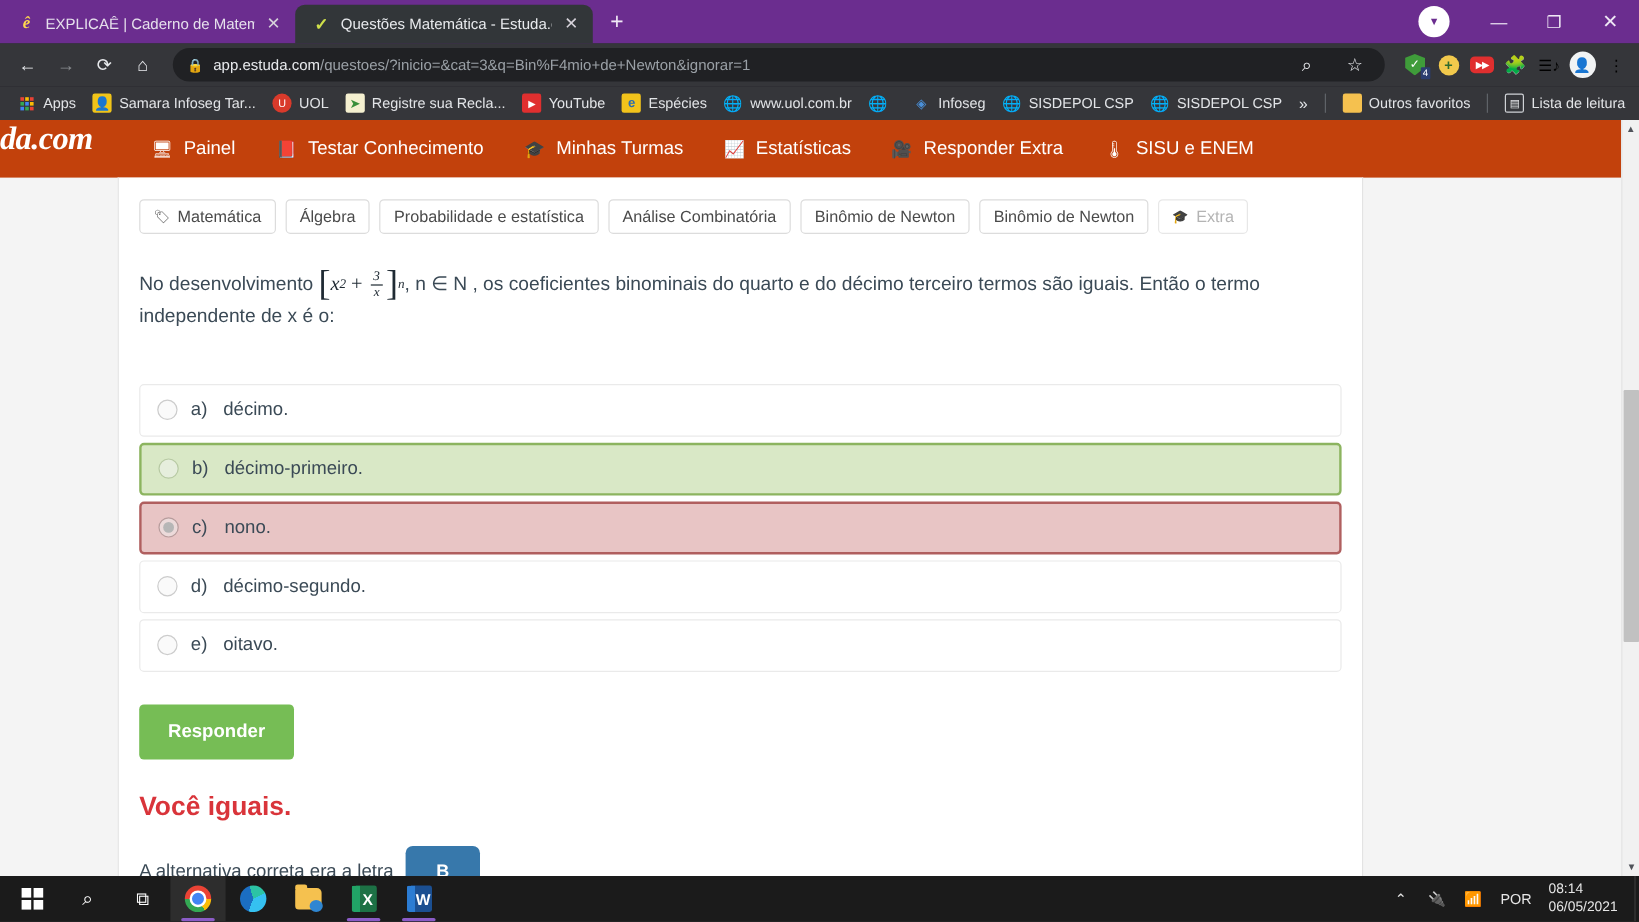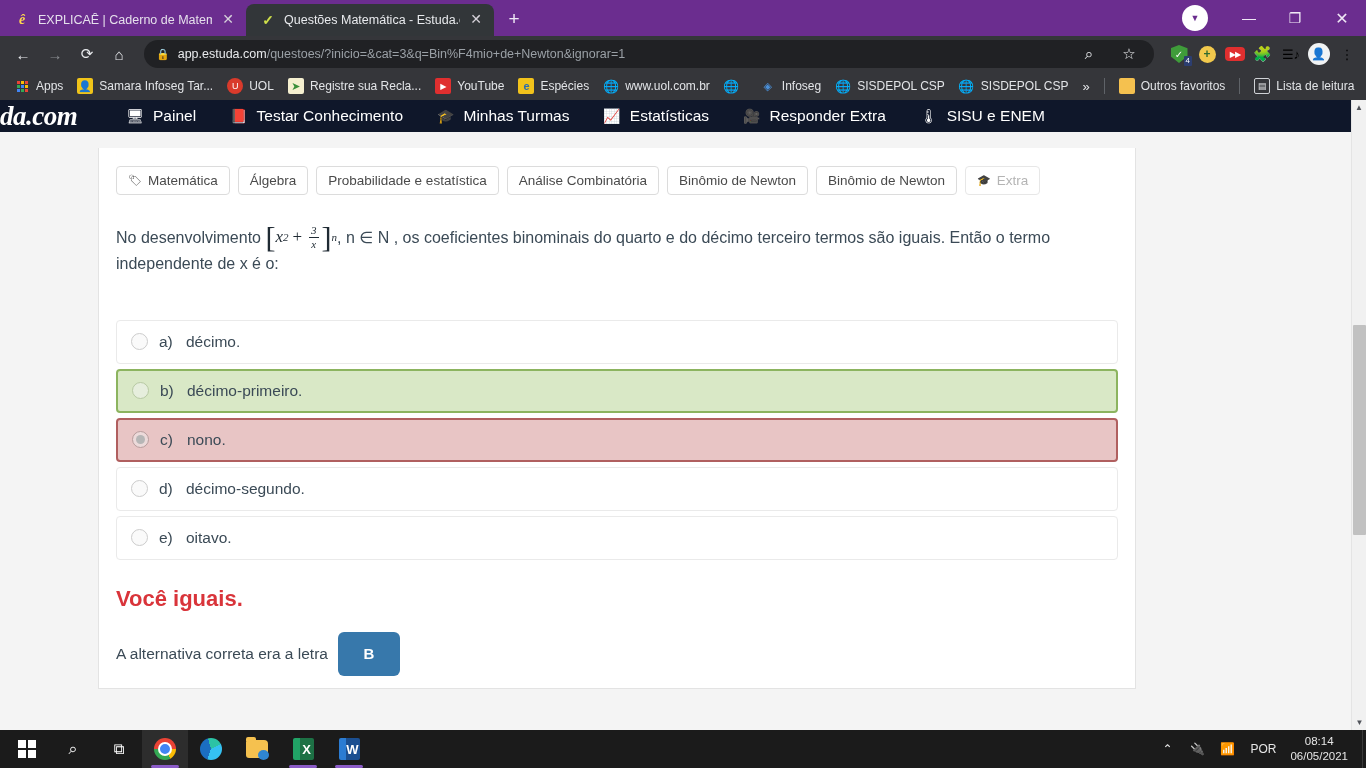--- a/index.html
+++ b/index.html
@@ -97,21 +97,21 @@
               gap: 1px; }
   .grid-ico i { display: block; width: 3px; height: 3px; }
   .globe { color: #d8dade; font-size: 13px; }
   .bm-sep { width: 1px; height: 16px; background: #5f6368; margin: 0 6px; flex: 0 0 1px; }
   .chev { padding: 3px 6px; color: #e2e4e7; font-size: 13px; flex: 0 0 auto; }
 
   
   .viewport { height: 630px; background: #f4f4f4; position: relative; overflow: hidden; }
 
   .sitenav {
-    height: 32px; background: #0f172a; display: flex; align-items: center;
+    height: 48px; background: #c2410c; display: flex; align-items: flex-start;
     padding-left: 0; color: #fff; width: 1351px;
   }
   .logo { font-family: "Liberation Serif", serif; font-style: italic; font-weight: bold;
           font-size: 27px; color: #fff; padding-left: 0; margin-right: 32px; letter-spacing: -0.5px; }
   .navitem { display: flex; align-items: center; gap: 9px; font-size: 15.5px; color: #fff;
              padding: 0 17px; height: 48px; white-space: nowrap; }
   .navico { font-size: 14px; display: inline-flex; align-items: center; }
 
   .card {
     position: absolute; left: 98px; top: 48px; width: 1038px; background: #fff;
@@ -202,21 +202,21 @@
   .excel-ic { width: 21px; height: 22px; background: #1d7145; border-radius: 2px; color: #fff;
      font-weight: bold; font-size: 13px; display: flex; align-items: center; justify-content: center;
      border-left: 7px solid #21a366; }
   .word-ic { width: 21px; height: 22px; background: #1b4f91; border-radius: 2px; color: #fff;
      font-weight: bold; font-size: 13px; display: flex; align-items: center; justify-content: center;
      border-left: 7px solid #2b7cd3; }
   .tray { margin-left: auto; display: flex; align-items: center; gap: 0; color: #e6e6e6; }
   .tray-ic { width: 30px; height: 38px; display: flex; align-items: center; justify-content: center;
              font-size: 12px; }
   .tray-lang { padding: 0 8px; font-size: 12px; }
-  .clock { text-align: center; font-size: 11.5px; line-height: 15px; padding: 0 14px 0 6px; }
+  .clock { text-align: left; font-size: 11.5px; line-height: 15px; padding: 0 14px 0 6px; }
   .notif-bar { width: 4px; height: 38px; background: #1b1b1b; border-left: 1px solid #3a3a3a; }
 </style>
 </head>
 <body>
 
 <div class="browser">
 
   <div class="tabstrip">
     <div class="tab inactive">
       <span class="tab-fav fav-explicae">ê</span>
@@ -442,20 +442,21 @@
             <span class="opt-letter">d)</span>
             <span class="opt-text">décimo-segundo.</span>
           </div>
           <div class="opt">
             <span class="radio"></span>
             <span class="opt-letter">e)</span>
             <span class="opt-text">oitavo.</span>
           </div>
         </div>
 
+        <button class="btn-responder">Responder</button>
 
         <div class="feedback-wrong">Você iguais.</div>
 
         <div class="correct-line">
           <span>A alternativa correta era a letra</span>
           <span class="letter-badge">B</span>
         </div>
 
       </div>
     </div>

